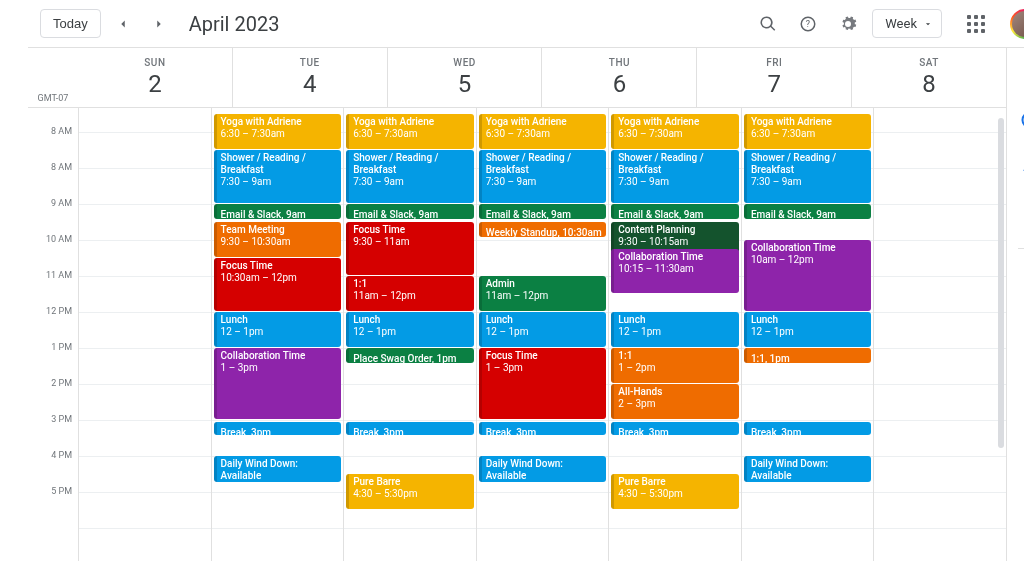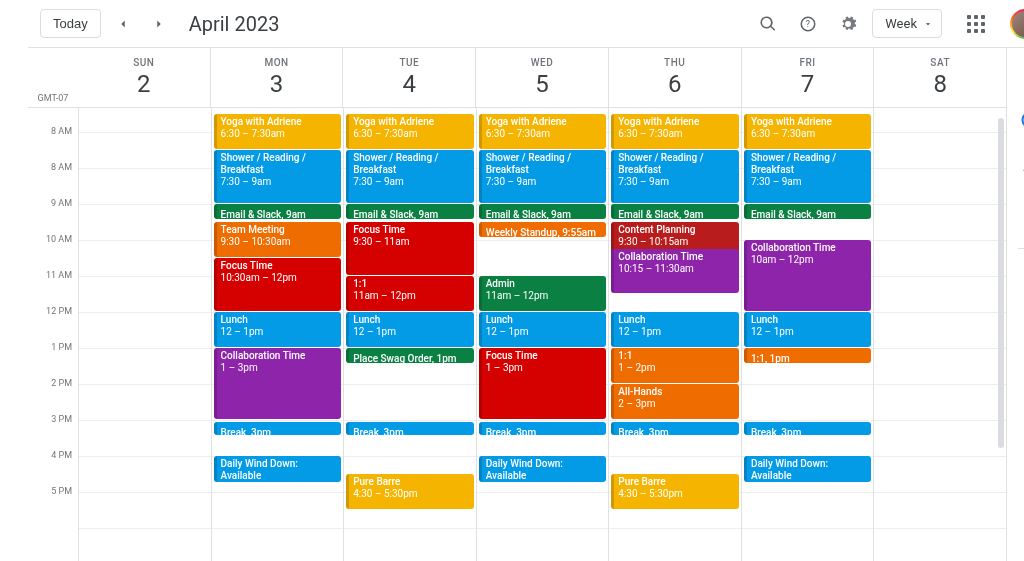--- a/index.html
+++ b/index.html
@@ -116,24 +116,20 @@
     <div class="calendar">
 
       <div class="dayheader">
         <div class="tzcol">GMT-07</div>
         <div id="dayheaders" style="display:flex;flex:1">
             <div class="daycol-h">
               <div class="dow">SUN</div>
               <div class="dom">2</div>
             </div>
             <div class="daycol-h">
-              <div class="dow">MON</div>
-              <div class="dom">3</div>
-            </div>
-            <div class="daycol-h">
               <div class="dow">TUE</div>
               <div class="dom">4</div>
             </div>
             <div class="daycol-h">
               <div class="dow">WED</div>
               <div class="dom">5</div>
             </div>
             <div class="daycol-h">
               <div class="dow">THU</div>
               <div class="dom">6</div>
@@ -300,21 +296,21 @@
               <div class="hourline" style="top: 420.12px;"></div>
               <div class="event" style="background: rgb(245, 180, 0); top: 6.12px; height: 35px;">
                 <div class="t">Yoga with Adriene</div>
                 <div class="s">6:30 – 7:30am</div>
               </div>
               <div class="event" style="background: rgb(3, 155, 229); top: 42.12px; height: 53px;">
                 <div class="t">Shower / Reading / Breakfast</div>
                 <div class="s">7:30 – 9am</div>
               </div>
               <div class="event thin" style="background: rgb(11, 128, 67); top: 96.12px; height: 15.2px;"><span class="t">Email &amp; Slack, 9am</span></div>
-              <div class="event thin" style="background: rgb(239, 108, 0); top: 114.12px; height: 15.2px;"><span class="t">Weekly Standup, 9:55am</span></div>
+              <div class="event thin" style="background: rgb(239, 108, 0); top: 114.12px; height: 15.2px;"><span class="t">Weekly Standup, 10:30am</span></div>
               <div class="event" style="background: rgb(11, 128, 67); top: 168.12px; height: 35px;">
                 <div class="t">Admin</div>
                 <div class="s">11am – 12pm</div>
               </div>
               <div class="event" style="background: rgb(3, 155, 229); top: 204.12px; height: 35px;">
                 <div class="t">Lunch</div>
                 <div class="s">12 – 1pm</div>
               </div>
               <div class="event" style="background: rgb(213, 0, 0); top: 240.12px; height: 71px;">
                 <div class="t">Focus Time</div>
@@ -340,21 +336,21 @@
               <div class="hourline" style="top: 420.12px;"></div>
               <div class="event" style="background: rgb(245, 180, 0); top: 6.12px; height: 35px;">
                 <div class="t">Yoga with Adriene</div>
                 <div class="s">6:30 – 7:30am</div>
               </div>
               <div class="event" style="background: rgb(3, 155, 229); top: 42.12px; height: 53px;">
                 <div class="t">Shower / Reading / Breakfast</div>
                 <div class="s">7:30 – 9am</div>
               </div>
               <div class="event thin" style="background: rgb(11, 128, 67); top: 96.12px; height: 15.2px;"><span class="t">Email &amp; Slack, 9am</span></div>
-              <div class="event" style="background: #b91c1c; top: 114.12px; height: 31px;">
+              <div class="event" style="background: #14532d; top: 114.12px; height: 31px;">
                 <div class="t">Content Planning</div>
                 <div class="s">9:30 – 10:15am</div>
               </div>
               <div class="event" style="background: rgb(142, 36, 170); top: 141.12px; height: 44px;">
                 <div class="t">Collaboration Time</div>
                 <div class="s">10:15 – 11:30am</div>
               </div>
               <div class="event" style="background: rgb(3, 155, 229); top: 204.12px; height: 35px;">
                 <div class="t">Lunch</div>
                 <div class="s">12 – 1pm</div>

